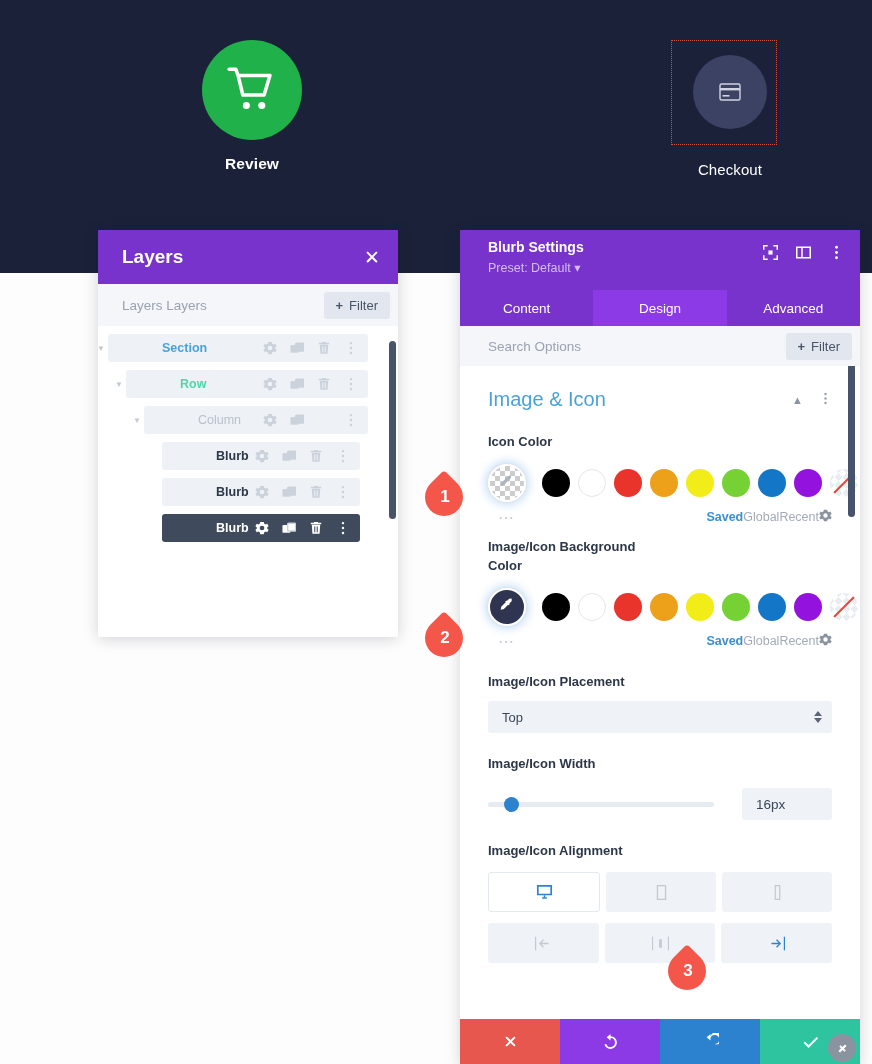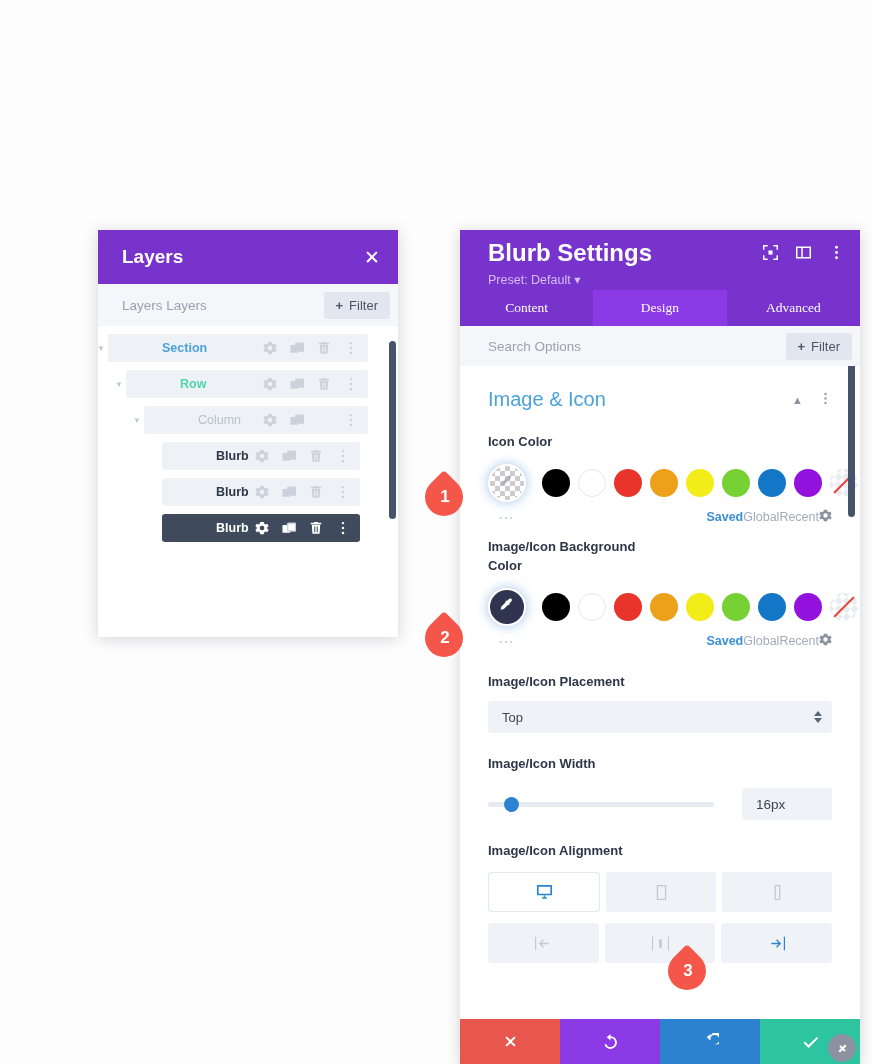--- a/index.html
+++ b/index.html
@@ -84,26 +84,26 @@
     width: 14px; text-align: center; font-size: 8px; color: #c2c8d2; flex: 0 0 14px;
   }
   .scrollbar-dark {
     position: absolute; width: 7px; background: #46536b; border-radius: 4px;
   }
 
   
   #settings-panel { left: 460px; top: 230px; width: 400px; height: 834px; }
   .set-head { background: #7733cc; height: 60px; padding: 9px 16px 0 28px;
               display: flex; justify-content: space-between; }
-  .set-title { color: #fff; font-size: 24px; font-weight: bold; }
+  .set-title { color: #fff; font-size: 14px; font-weight: bold; }
   .set-preset { color: #d5bdf0; font-size: 12.5px; margin-top: 5px; }
   .head-icons { display: flex; align-items: flex-start; gap: 18px; padding-top: 6px; }
   .head-icons svg { width: 15px; height: 15px; }
   .head-icons svg * { fill: #ffffff; }
-  .tabs { display: flex; height: 36px; background: #7733cc; font-family: Liberation Serif, serif; }
+  .tabs { display: flex; height: 36px; background: #7733cc; }
   .tab {
     flex: 1; display: flex; align-items: center; justify-content: center;
     color: #fff; font-size: 13.5px; cursor: pointer;
   }
   .tab.active { background: #8c3ae6; }
   .opt-search {
     height: 40px; background: #f4f6fa;
     display: flex; align-items: center; justify-content: space-between;
     padding: 0 8px 0 28px;
   }
@@ -214,20 +214,45 @@
   .pin .num {
     position: relative; color: #fff; font-size: 17px; font-weight: bold;
     left: -7px;
   }
 </style>
 </head>
 <body>
 
 <div id="root">
 
+  <div class="hero">
+
+    <div class="hero-item" style="left:172px; top:40px; width:160px;">
+      <div class="hero-circle circle-review">
+        <svg width="50" height="46" viewBox="0 0 24 22">
+          <path d="M1 1h3.2l1.1 3M5.3 4l2.3 9.4h10.2L20.6 4H5.3z" fill="none" stroke="#fff" stroke-width="1.7" stroke-linecap="round" stroke-linejoin="round"></path>
+          <circle cx="9.3" cy="18.4" r="1.7" fill="#fff"></circle>
+          <circle cx="16.7" cy="18.4" r="1.7" fill="#fff"></circle>
+        </svg>
+      </div>
+      <div class="hero-label">Review</div>
+    </div>
+
+    <div class="selbox"></div>
+    <div class="hero-item" style="left:650px; top:55px; width:160px;">
+      <div class="hero-circle circle-checkout">
+        <svg width="22" height="18" viewBox="0 0 22 18">
+          <rect x="1" y="1" width="20" height="16" rx="1.5" fill="none" stroke="#cfd3e2" stroke-width="1.4"></rect>
+          <rect x="1" y="5" width="20" height="2.4" fill="#cfd3e2"></rect>
+          <rect x="3.5" y="12" width="7" height="1.6" fill="#cfd3e2"></rect>
+        </svg>
+      </div>
+      <div class="hero-label thin" style="margin-top:32px;">Checkout</div>
+    </div>
+  </div>
 
   <div class="panel" id="layers-panel">
     <div class="layers-head">
       <div class="layers-title">Layers</div>
       <div class="close-x">✕</div>
     </div>
 
     <div class="layers-search">
       <div class="search-ph">Layers Layers</div>
       <div class="filter-btn">

